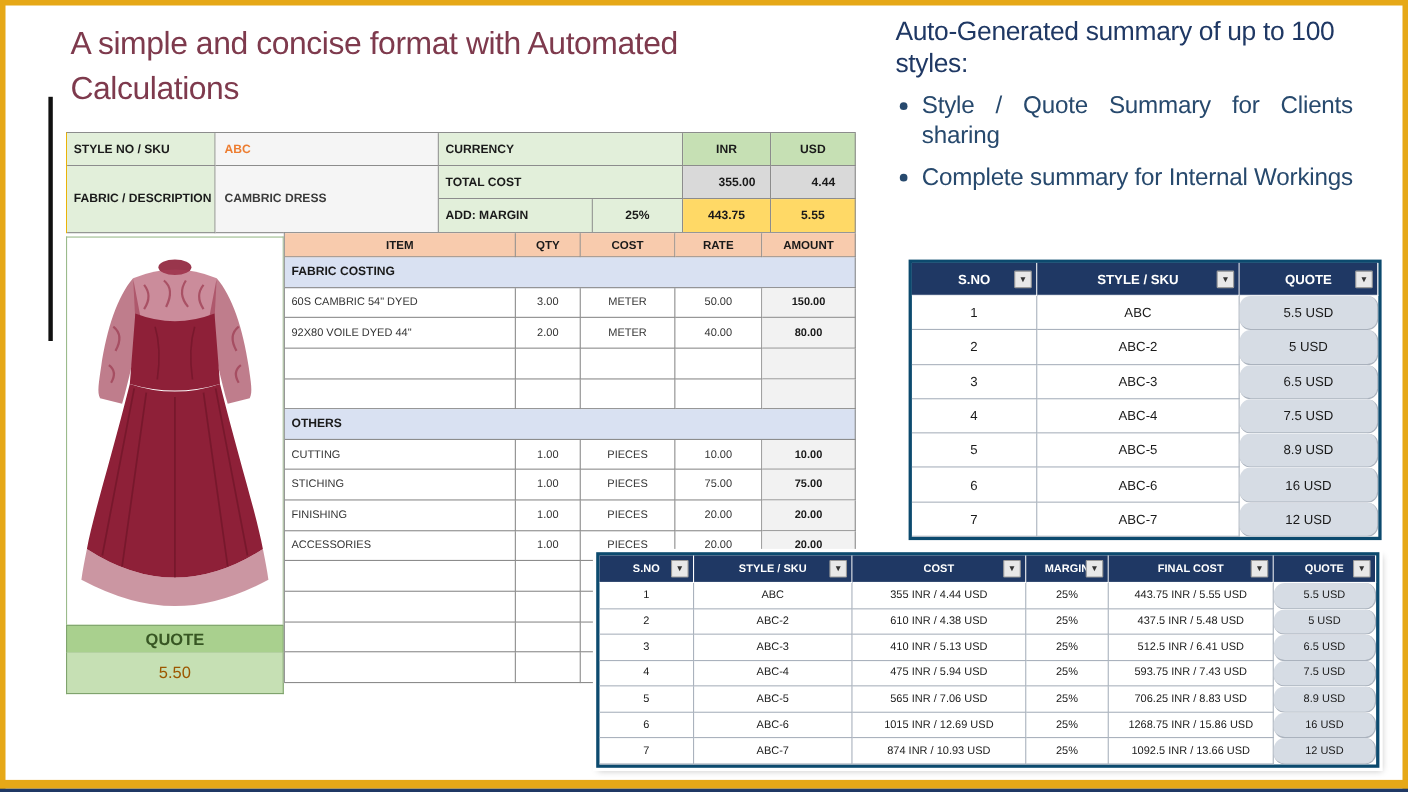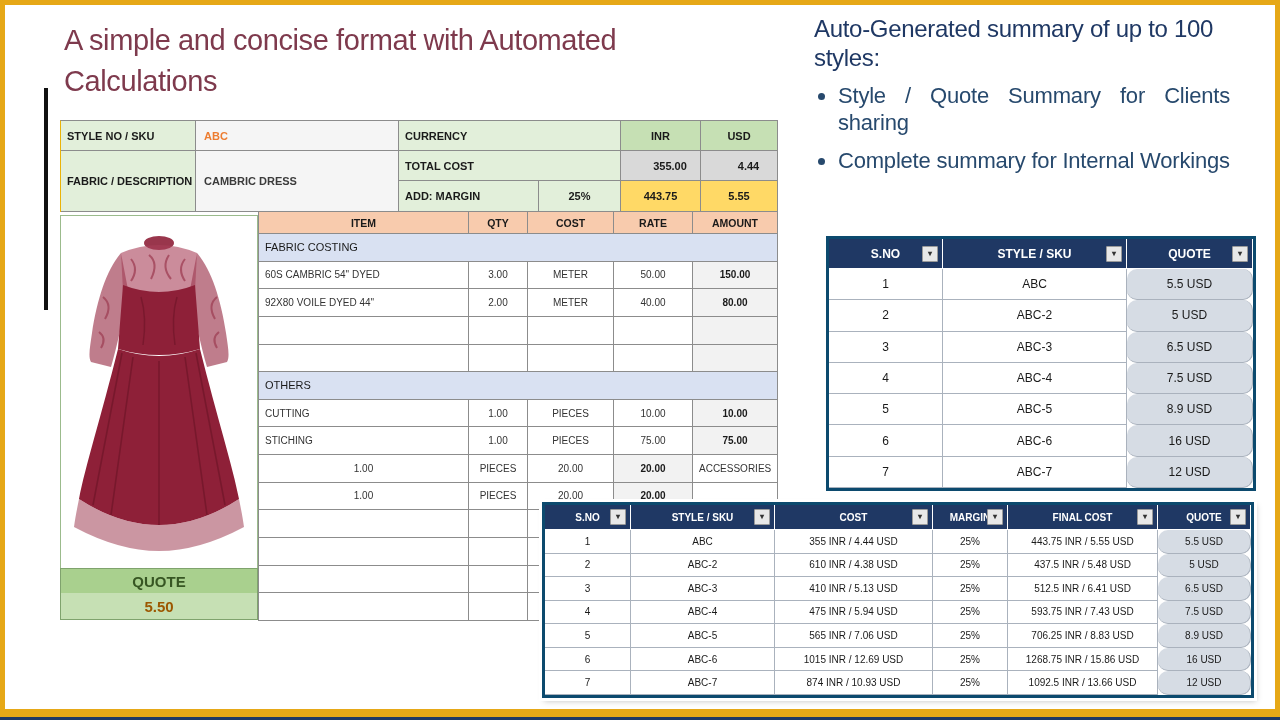--- a/index.html
+++ b/index.html
@@ -44,32 +44,32 @@
   .rsp2{grid-row:2 / span 2;}
   .multiline{white-space:normal;line-height:13px;}
 
   
   .dress-cell{position:absolute;left:60px;top:215px;width:198px;height:353px;box-sizing:border-box;
               background:#fff;border:1px solid #9bbb8c;border-bottom:none;
               display:flex;align-items:center;justify-content:center;}
   .quote-head{position:absolute;left:60px;top:568px;width:198px;height:26px;box-sizing:border-box;
               background:#a9d08e;border:1px solid #7fa36d;display:flex;align-items:center;justify-content:center;
               font-size:15px;font-weight:bold;color:#375623;}
-  .quote-val{position:absolute;left:60px;top:593px;width:198px;height:27px;box-sizing:border-box;
+  .quote-val{position:absolute;left:60px;top:593px;width:198px;height:38px;box-sizing:border-box;
              background:#c6e0b4;border:1px solid #7fa36d;border-top:none;
              display:flex;align-items:center;justify-content:center;
-             font-size:15px;font-weight:bold;color:#9c5700;}
+             font-size:15px;font-weight:normal;color:#9c5700;}
 
   
   .item-table{position:absolute;left:258px;top:211px;display:grid;
               grid-template-columns:210px 59px 86px 79px 85px;
               grid-template-rows:22px repeat(14,27.64px);
               border-top:1px solid #8c8c8c;border-left:1px solid #8c8c8c;background:#fff;}
   .item-table .head{background:#f8cbad;font-weight:bold;font-size:10.5px;}
-  .item-table .section{grid-column:1 / -1;background:#d9e1f2;font-weight:normal;font-size:11px;
+  .item-table .section{grid-column:1 / -1;background:#d9e1f2;font-weight:bold;font-size:11px;
                        justify-content:flex-start;padding-left:6px;border-right:1px solid #8c8c8c;}
   .item-table .txt{justify-content:flex-start;padding-left:6px;font-size:10px;color:#333;}
   .item-table .num{font-size:10px;color:#333;}
   .item-table .amt{background:#f2f2f2;font-weight:bold;color:#1a1a1a;}
 
   
   .navy-table{position:absolute;display:grid;background:#fff;border:3px solid #0c4a6e;}
   .client-table{left:826px;top:236px;grid-template-columns:114px 184px 126px;
                 grid-template-rows:30px repeat(7,31.3px);}
   .internal-table{left:542px;top:502px;grid-template-columns:86px 144px 158px 75px 150px 93px;
@@ -185,20 +185,21 @@
       <div class="cell txt">CUTTING</div>
       <div class="cell num">1.00</div>
       <div class="cell num">PIECES</div>
       <div class="cell num">10.00</div>
       <div class="cell num amt">10.00</div>
       <div class="cell txt">STICHING</div>
       <div class="cell num">1.00</div>
       <div class="cell num">PIECES</div>
       <div class="cell num">75.00</div>
       <div class="cell num amt">75.00</div>
+      <div class="cell txt">FINISHING</div>
       <div class="cell num">1.00</div>
       <div class="cell num">PIECES</div>
       <div class="cell num">20.00</div>
       <div class="cell num amt">20.00</div>
       <div class="cell txt">ACCESSORIES</div>
       <div class="cell num">1.00</div>
       <div class="cell num">PIECES</div>
       <div class="cell num">20.00</div>
       <div class="cell num amt">20.00</div>
       <div class="cell txt"></div>

